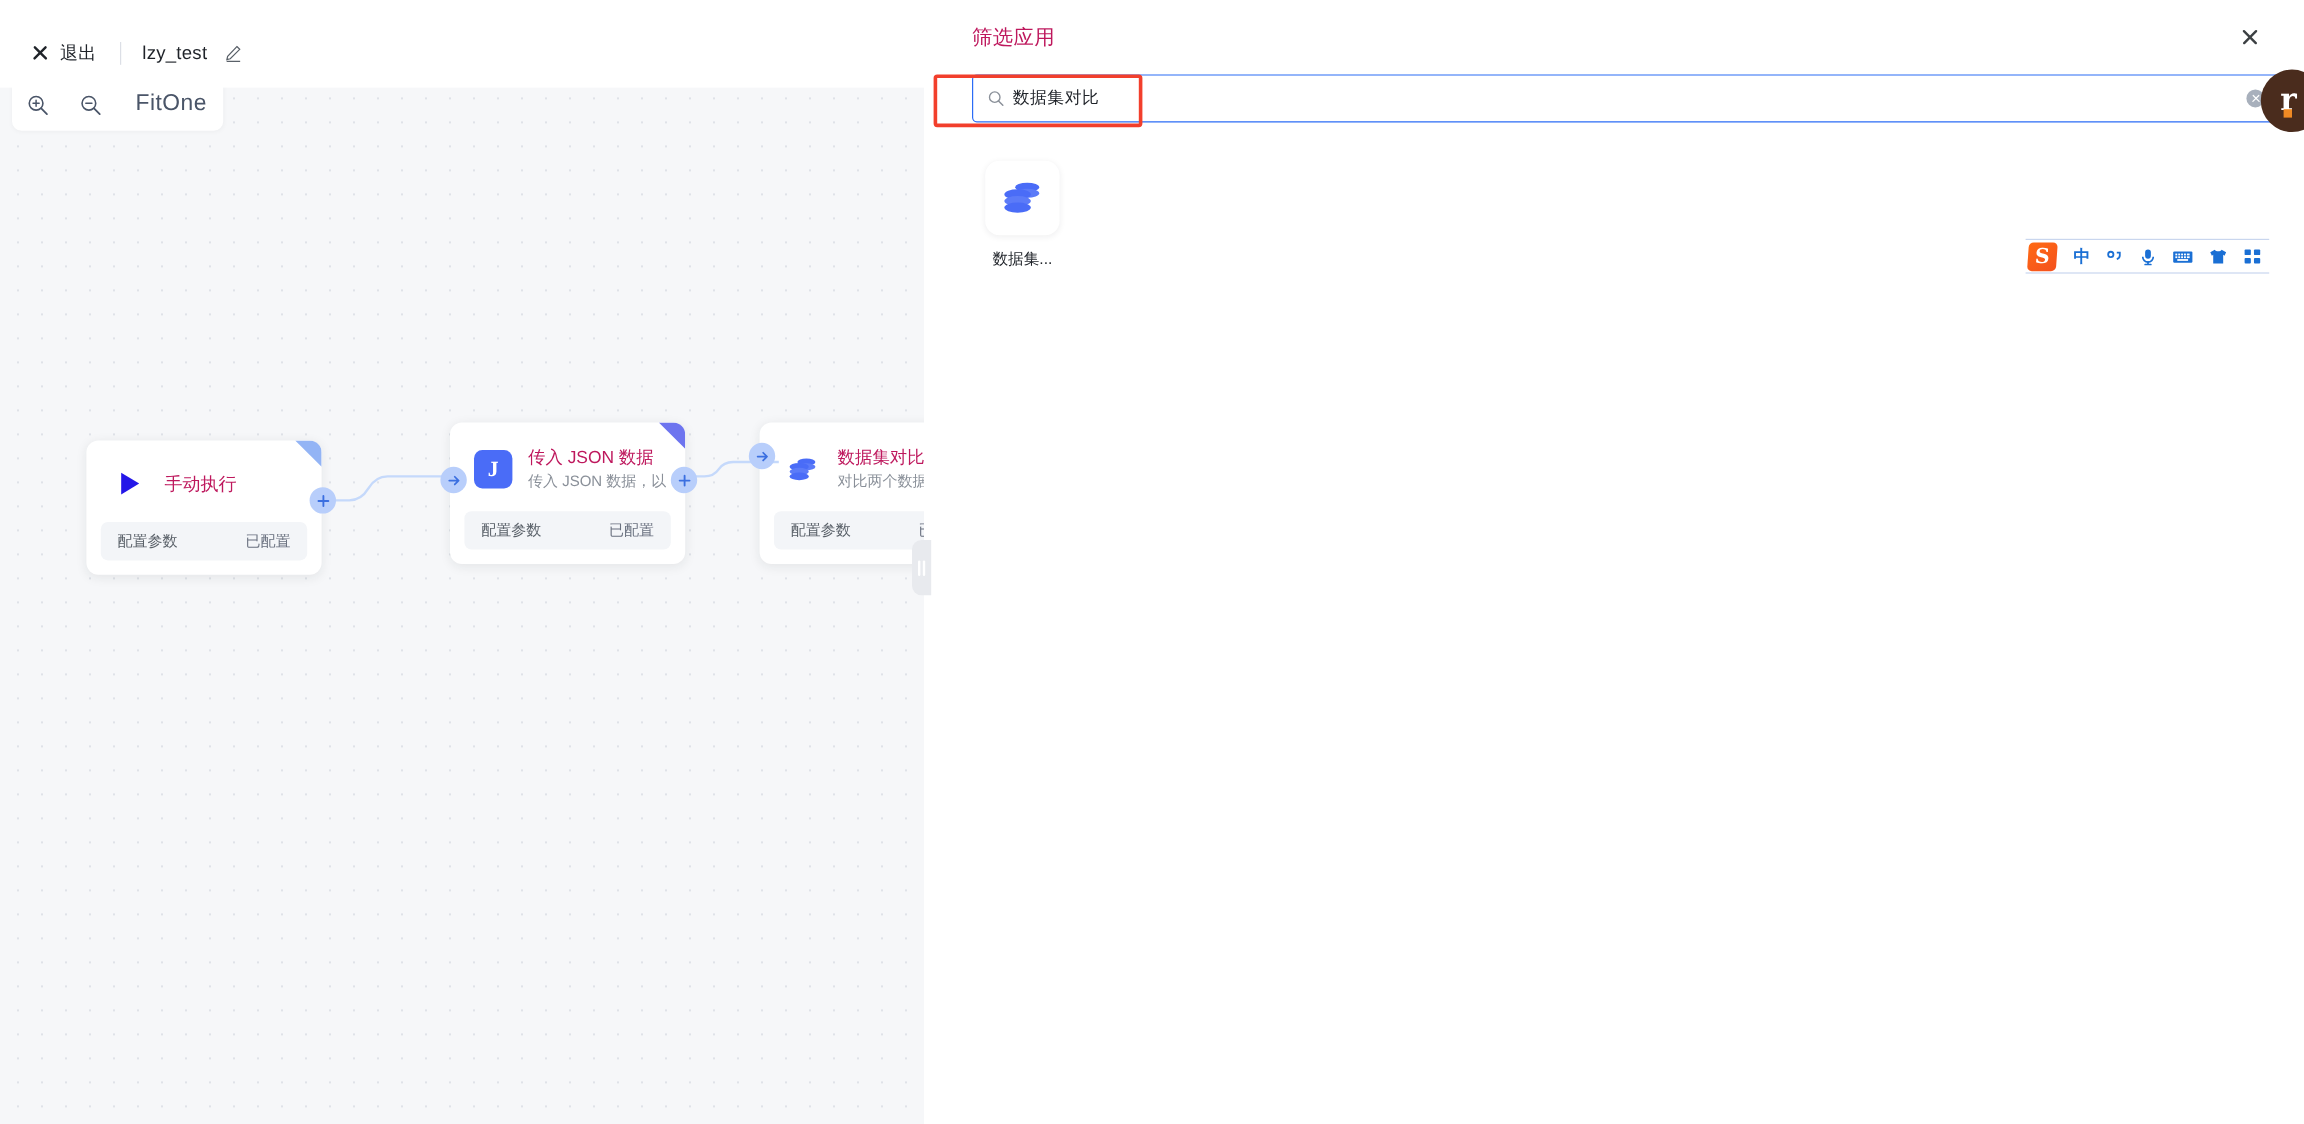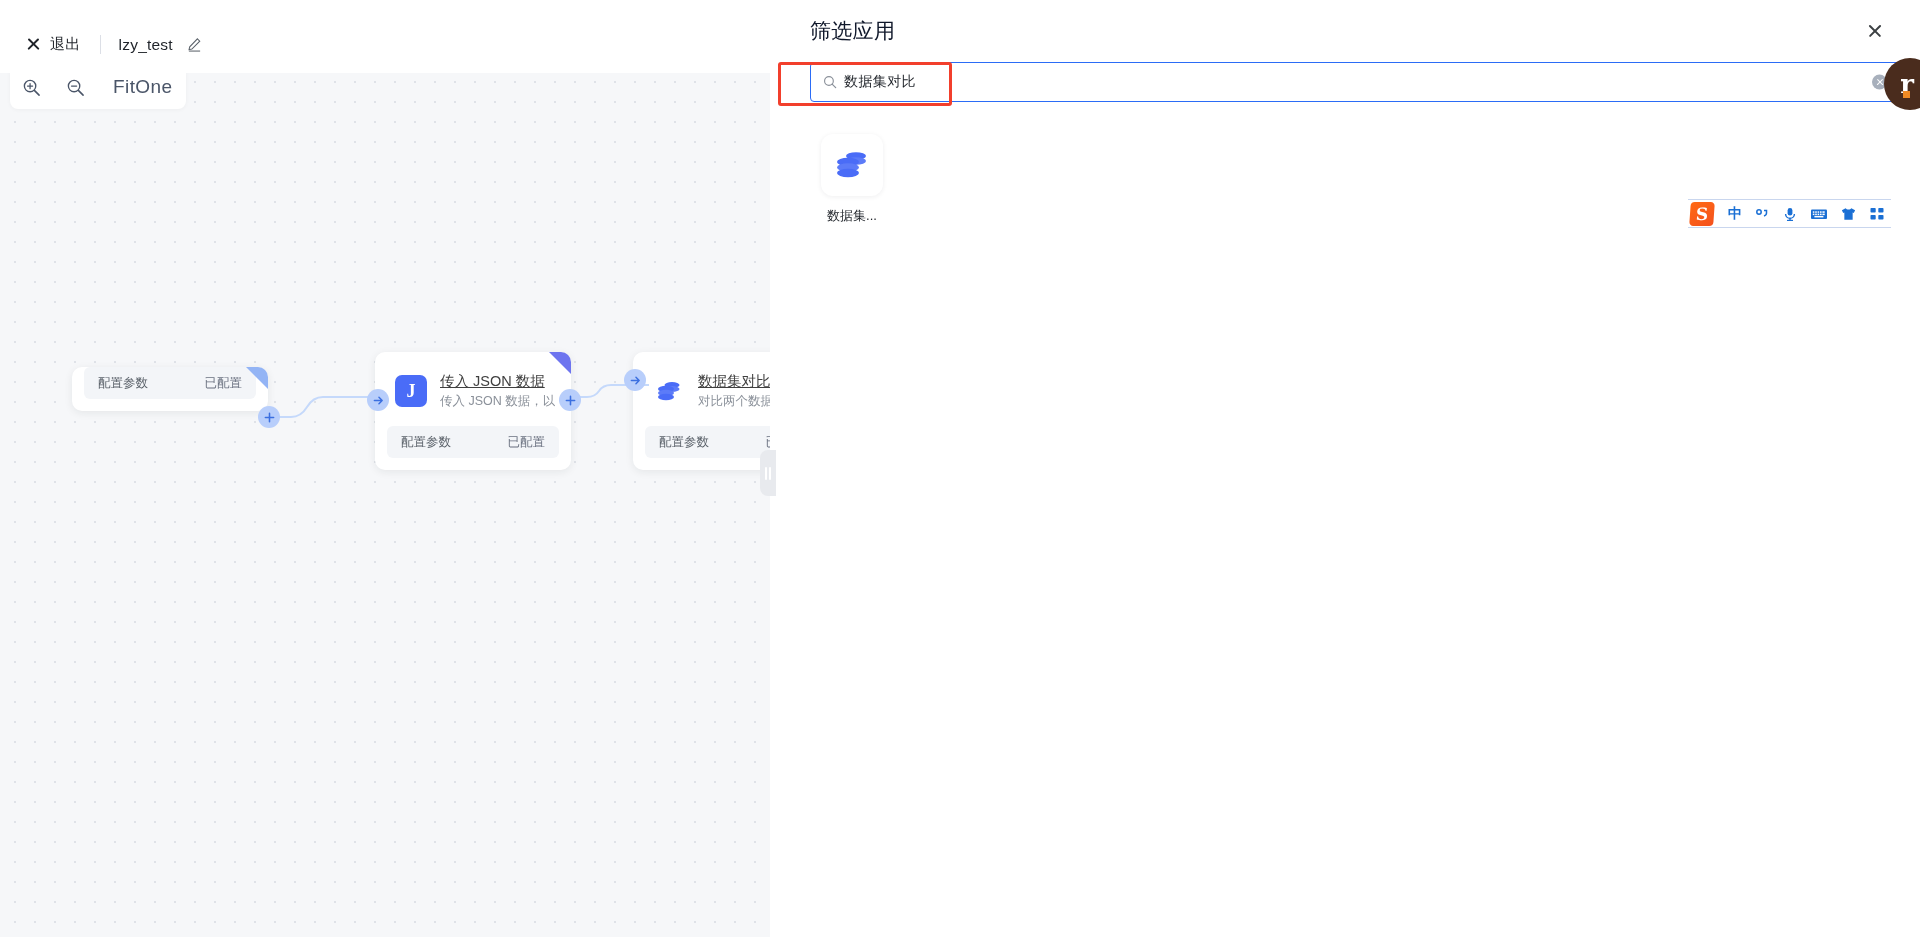--- a/index.html
+++ b/index.html
@@ -106,23 +106,22 @@
     display: flex; align-items: center; justify-content: center;
     flex: 0 0 auto;
   }
   .node-icon.json {
     background: #4a6cf7; color: #ffffff;
     font-size: 18px; font-weight: 700;
     font-family: "Liberation Serif", serif;
   }
   .node-texts { display: flex; flex-direction: column; gap: 2px; min-width: 0; }
   .node-title {
-    font-size: 14.5px; color: #404040; font-weight: 500;
+    font-size: 14.5px; color: #be185d; font-weight: 500;
     white-space: nowrap;
-    text-decoration: underline;
   }
   .node-sub {
     font-size: 12.5px; color: #8a9099;
     white-space: nowrap; overflow: hidden;
   }
   .node-title.solo { font-size: 15px; }
   .node-footer {
     margin: 0 12px 12px 12px;
     background: #f3f5f8;
     border-radius: 6px;
@@ -165,21 +164,21 @@
     position: absolute; top: 0; right: 0;
     width: 1150px; height: 937px;
     background: #ffffff;
     z-index: 8;
   }
   .panel-header {
     height: 62px;
     display: flex; align-items: center; justify-content: space-between;
     padding: 0 36px 0 40px;
   }
-  .panel-title { font-size: 21px; color: #0f172a; letter-spacing: .3px; }
+  .panel-title { font-size: 17px; color: #be185d; letter-spacing: .3px; }
   .panel-close {
     width: 18px; height: 18px; position: relative; cursor: pointer;
   }
   .panel-close::before, .panel-close::after {
     content:""; position:absolute; left:1px; top:8px;
     width:16px; height:1.7px; background:#3c4043; border-radius:1px;
   }
   .panel-close::before { transform: rotate(45deg); }
   .panel-close::after  { transform: rotate(-45deg); }
 
@@ -334,20 +333,30 @@
 
   <svg class="edge" style="left:265px; top:320px;" width="110" height="60">
     <path d="M4 50 H26 Q36 50 42 40 Q48 30 58 30 H104" stroke="#c5d9fb" stroke-width="2" fill="none"></path>
   </svg>
   <svg class="edge" style="left:565px; top:320px;" width="90" height="60">
     <path d="M4 30 H22 Q30 30 34 24 Q38 18 46 18 H84" stroke="#c5d9fb" stroke-width="2" fill="none"></path>
   </svg>
 
   <div class="node" style="left:72px; top:320px; width:196px;">
     <div class="node-corner"></div>
+    <div class="node-body">
+      <span class="node-icon">
+        <svg width="22" height="22" viewBox="0 0 22 22">
+            <path d="M4 2 L19 11 L4 20 Z" fill="#2417e8"></path>
+          </svg>
+      </span>
+      <div class="node-texts">
+        <div class="node-title solo">手动执行</div>
+      </div>
+    </div>
     <div class="node-footer">
       <span>配置参数</span>
       <span class="val">已配置</span>
     </div>
   </div>
 
   <div class="node" style="left:375px; top:305px; width:196px;">
     <div class="node-corner indigo"></div>
     <div class="node-body">
       <span class="node-icon json">J</span>

